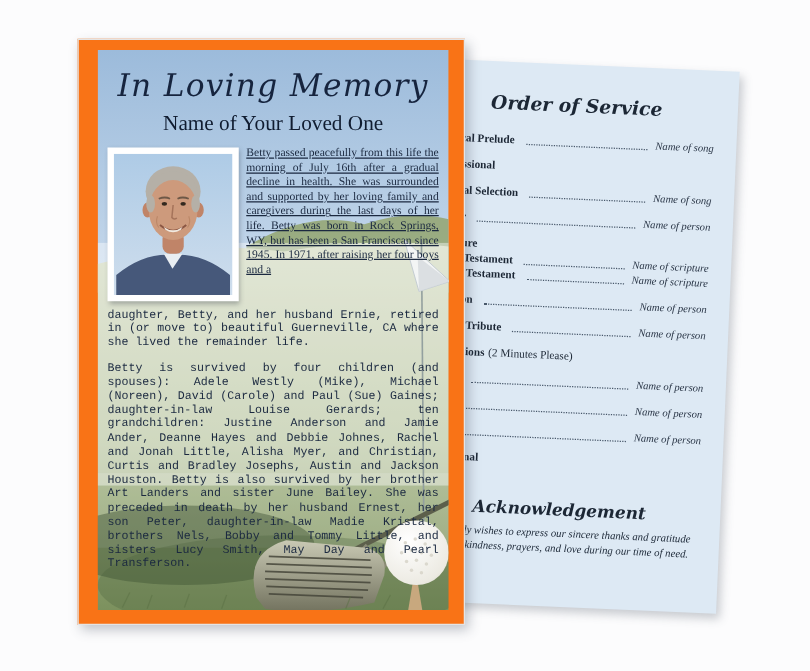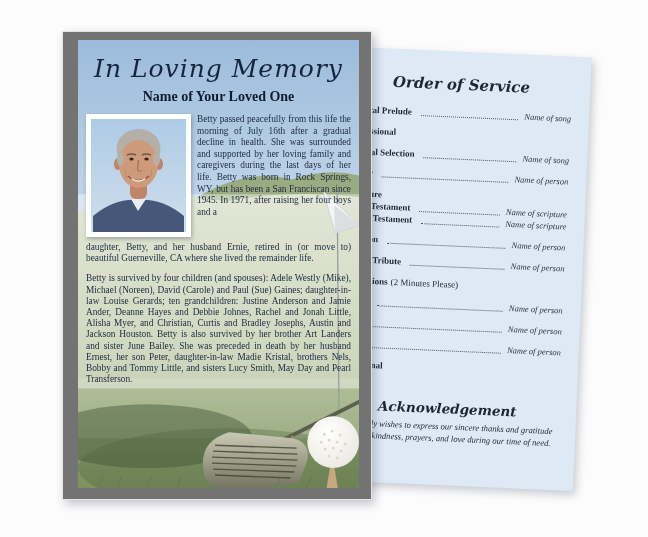--- a/index.html
+++ b/index.html
@@ -26,40 +26,40 @@
   .os-value { font-style:italic; font-size:8.5px; color:#2a3647; }
   .ack { margin-top:26px; text-align:center; }
   .ack-title { font-family:"DejaVu Serif", serif; font-style:italic; font-weight:bold;
     font-size:13.5px; margin-bottom:5px; }
   .ack-text { font-style:italic; font-size:8.6px; line-height:11.5px;
     color:#222e3d; padding:0 4px; }
 
   
   .front-card {
     position:absolute; left:62px; top:31px; width:310px; height:469px;
-    background:#737373; border:1px solid #e4e4e4;
+    background:#f97316; border:1px solid #e4e4e4;
     box-shadow:3px 4px 9px rgba(60,70,85,.30); z-index:2;
     padding:8px 12px 11px 15px;
   }
   .front-print { position:relative; width:100%; height:100%; overflow:hidden;
     color:#1b2940; }
   .front-bg { position:absolute; left:0; top:0; width:100%; height:100%; }
   .front-content { position:relative; z-index:2; padding:14px 8px 0 8px; }
   .memory-title { text-align:center; font-family:"DejaVu Serif", serif;
     font-style:italic; font-size:25px; letter-spacing:1px; color:#16243e;
     margin-bottom:6px; }
-  .loved-name { text-align:center; font-weight:bold; font-size:14px; color:#101c30; }
+  .loved-name { text-align:center; font-weight:normal; font-size:17px; color:#101c30; }
   .loved-dates { text-align:center; font-size:11px; margin-top:1px; color:#18263c; }
   .photo-row { display:flex; margin-top:9px; }
   .photo-frame { width:105px; height:123px; background:#fff; padding:5px;
     box-shadow:1px 2px 4px rgba(40,50,60,.35); flex:none; }
   .photo-frame svg { width:100%; height:100%; display:block; }
   .side-text { flex:1; padding-left:6px; font-size:9.3px; line-height:11.6px;
-    text-align:justify; }
-  .body-par { font-size:9.3px; line-height:11.2px; text-align:justify; margin-top:5px; }
+    text-align:justify;text-decoration:underline; }
+  .body-par { font-size:9.3px; line-height:11.2px; text-align:justify; margin-top:5px;font-family:Liberation Mono, monospace; }
   .body-par.family { margin-top:9px; }
 </style>
 </head>
 <body>
 
 <div class="canvas">
 
   <div class="back-card">
     <div class="os-title">Order of Service</div>
     <div>

